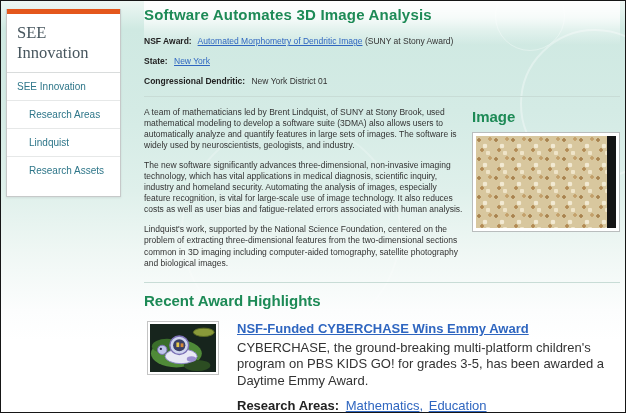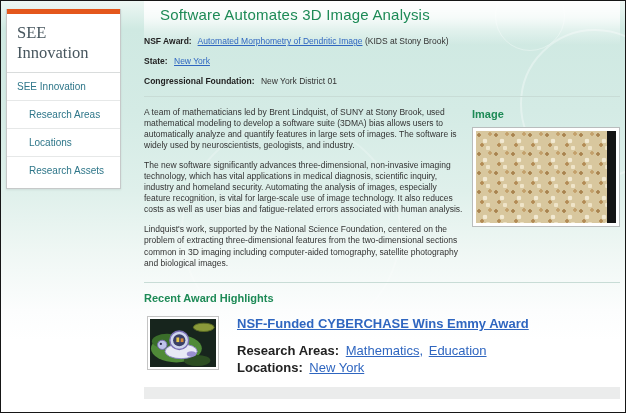--- a/index.html
+++ b/index.html
@@ -36,47 +36,47 @@
     border-bottom:1px solid #d9dcdc;
   }
   .nav-item {
     display:block; text-decoration:none;
     font-size:10px; color:#2e7689;
     padding:8px 8px 8px 10px;
     border-bottom:1px solid #e6e8e8;
     cursor:pointer;
   }
   .nav-item.lvl1 { padding-left:22px; }
-  .nav-item:last-child { border-bottom:none; padding-bottom:12px; }
+  .nav-item:last-child { border-bottom:none; padding-bottom:20px; }
 
   
   .content {
     position:absolute; left:143px; top:0; width:476px; height:100%;
     padding-top:5px;
     background: linear-gradient(180deg, rgba(255,255,255,0.95) 0px,
                 rgba(255,255,255,0.75) 16px, rgba(255,255,255,0) 44px);
   }
   .page-title {
-    font-size:15px; font-weight:normal; color:#1d8a56;
-    letter-spacing:0.2px; margin-bottom:13px;padding-left:16px;
+    font-size:15px; font-weight:bold; color:#1d8a56;
+    letter-spacing:0.2px; margin-bottom:13px;
   }
   .meta-row { font-size:8.5px; color:#333; margin-bottom:10px; }
   .meta-row .label { font-weight:bold; color:#222; margin-right:4px; }
   .meta-row .plain { color:#333; }
   a.link { color:#2f66c0; text-decoration:underline; cursor:pointer; }
   .sep { color:#2f66c0; margin-right:2px; }
 
   .divider { border-top:1px solid #c8dcd6; margin-top:2px; }
 
   .body-section { display:flex; padding-top:10px; }
   .paragraphs { width:320px; font-size:8.5px; line-height:1.3; color:#333; }
   .paragraphs p { margin-bottom:9px; }
 
   .image-panel { margin-left:8px; flex:1; padding-top:1px; }
-  .section-heading { font-size:11px; font-weight:bold; color:#1d8a56; margin-bottom:7px; }
+  .section-heading { font-size:15px; font-weight:bold; color:#1d8a56; margin-bottom:7px; }
   .photo-frame {
     width:148px; height:100px; background:#ffffff;
     border:1px solid #b9bdbd; padding:3px;
   }
   .photo {
     width:100%; height:100%; cursor:pointer;
     background-color:#d8c79e;
     background-image:
       linear-gradient(to right, rgba(0,0,0,0) calc(100% - 9px), #141414 calc(100% - 9px)),
       radial-gradient(circle at 3px 4px,  #a9834f 1.5px, rgba(0,0,0,0) 2.1px),
@@ -108,48 +108,48 @@
   <div class="swirl s1"></div>
   <div class="swirl s2"></div>
   <div class="swirl s3"></div>
 
   <aside class="sidebar">
     <div class="sidebar-topbar"></div>
     <div class="sidebar-title">SEE Innovation</div>
     <nav>
       <a class="nav-item lvl0">SEE Innovation</a>
       <a class="nav-item lvl1">Research Areas</a>
-      <a class="nav-item lvl1">Locations</a>
+      <a class="nav-item lvl1">Lindquist</a>
       <a class="nav-item lvl1">Research Assets</a>
     </nav>
   </aside>
 
   <main class="content">
     <h2 class="page-title">Software Automates 3D Image Analysis</h2>
 
     <div class="meta">
       <div class="meta-row">
         <span class="label">NSF Award:</span>
         <a class="link">Automated Morphometry of Dendritic Image</a>
-        <span class="plain">(KIDS at Stony Brook)</span>
+        <span class="plain">(SUNY at Stony Award)</span>
       </div>
       <div class="meta-row">
         <span class="label">State:</span>
         <a class="link">New York</a>
       </div>
       <div class="meta-row">
-        <span class="label">Congressional Foundation:</span>
+        <span class="label">Congressional Dendritic:</span>
         <span class="plain">New York District 01</span>
       </div>
       <div class="divider"></div>
     </div>
 
     <div class="body-section">
       <div class="paragraphs">
-        <p>A team of mathematicians led by Brent Lindquist, of SUNY at Stony Brook, used mathematical modeling to develop a software suite (3DMA) bias allows users to automatically analyze and quantify features in large sets of images. The software is widely used by neuroscientists, geologists, and industry.</p>
+        <p>A team of mathematicians led by Brent Lindquist, of SUNY at Stony Brook, used mathematical modeling to develop a software suite (3DMA) also allows users to automatically analyze and quantify features in large sets of images. The software is widely used by neuroscientists, geologists, and industry.</p>
         <p>The new software significantly advances three-dimensional, non-invasive imaging technology, which has vital applications in medical diagnosis, scientific inquiry, industry and homeland security. Automating the analysis of images, especially feature recognition, is vital for large-scale use of image technology. It also reduces costs as well as user bias and fatigue-related errors associated with human analysis.</p>
         <p>Lindquist's work, supported by the National Science Foundation, centered on the problem of extracting three-dimensional features from the two-dimensional sections common in 3D imaging including computer-aided tomography, satellite photography and biological images.</p>
       </div>
       <div class="image-panel">
         <h3 class="section-heading">Image</h3>
         <div class="photo-frame">
           <div class="photo"></div>
         </div>
       </div>
     </div>
@@ -170,20 +170,21 @@
             <circle cx="31" cy="23" r="6.5" fill="#3a3f66"></circle>
             <rect x="28" y="20" width="3" height="5" fill="#e8c84a"></rect>
             <rect x="32.5" y="21" width="3" height="4" fill="#d88a3a"></rect>
             <circle cx="13" cy="28" r="5" fill="#bfc4ea" stroke="#7a6fb5" stroke-width="1"></circle>
             <circle cx="11.5" cy="27" r="1.2" fill="#2a2a4a"></circle>
             <ellipse cx="44" cy="38" rx="5" ry="3" fill="#9a8fd0"></ellipse>
           </svg>
         </div>
         <div class="hl-text">
           <a class="link hl-title">NSF-Funded CYBERCHASE Wins Emmy Award</a>
+          <div>CYBERCHASE, the ground-breaking multi-platform children's program on PBS KIDS GO! for grades 3-5, has been awarded a Daytime Emmy Award.</div>
           <div class="hl-meta">
             <div>
               <span class="label">Research Areas:</span>
               <a class="link">Mathematics</a><span class="sep">,</span>
               <a class="link">Education</a>
             </div>
             <div>
               <span class="label">Locations:</span>
               <a class="link">New York</a>
             </div>

